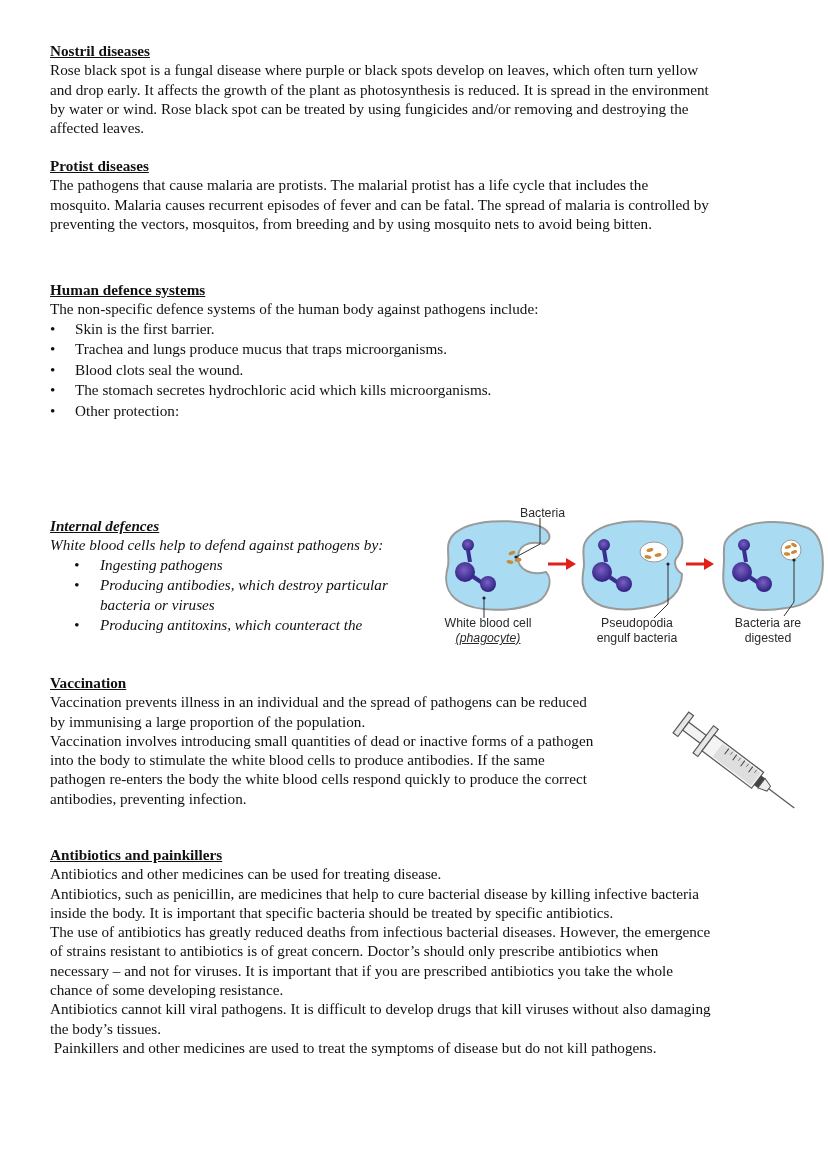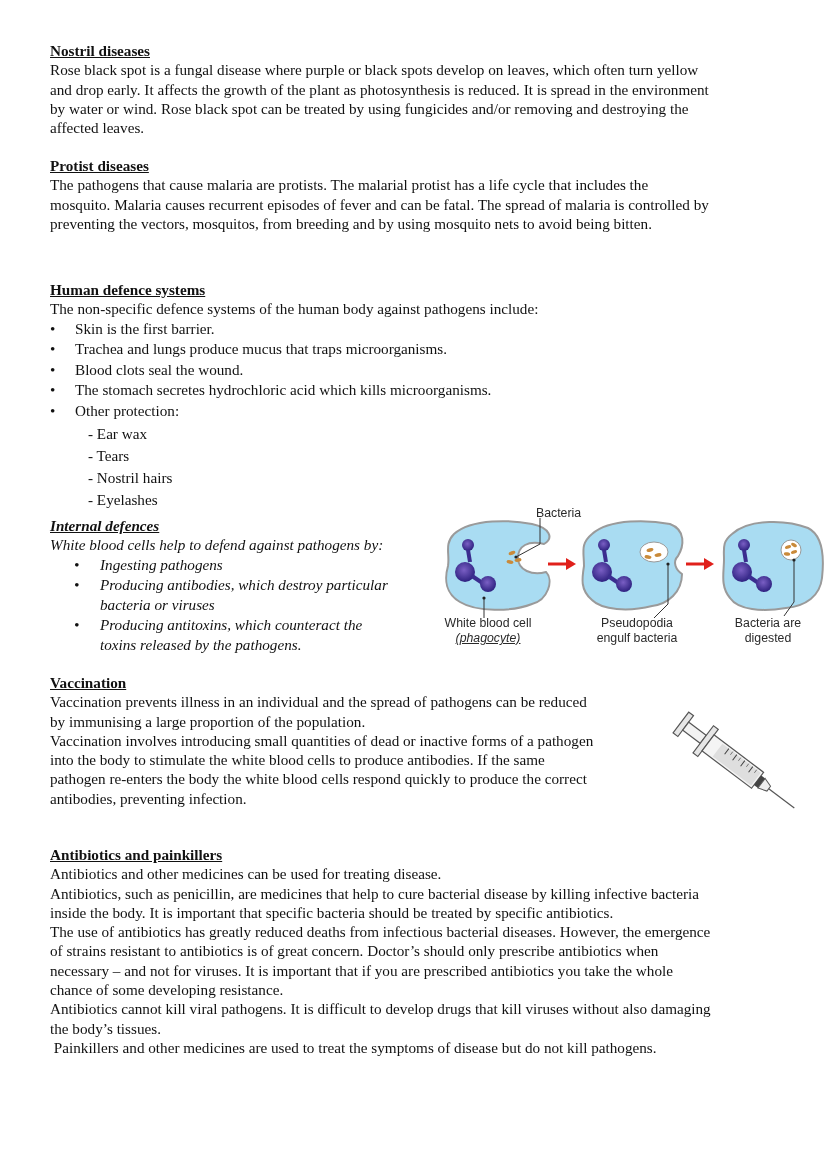--- a/index.html
+++ b/index.html
@@ -41,45 +41,38 @@
 <div class="abs" style="left:50px; top:280px; width:600px;">
   <span class="heading">Human defence systems</span>
   <span class="line">The non-specific defence systems of the human body against pathogens include:</span>
   <div style="line-height:20.6px;">
     <span class="bullet-row" style="padding-left:25px;"><span class="bullet">•</span><span>Skin is the first barrier.</span></span>
     <span class="bullet-row" style="padding-left:25px;"><span class="bullet">•</span><span>Trachea and lungs produce mucus that traps microorganisms.</span></span>
     <span class="bullet-row" style="padding-left:25px;"><span class="bullet">•</span><span>Blood clots seal the wound.</span></span>
     <span class="bullet-row" style="padding-left:25px;"><span class="bullet">•</span><span>The stomach secretes hydrochloric acid which kills microorganisms.</span></span>
     <span class="bullet-row" style="padding-left:25px;"><span class="bullet">•</span><span>Other protection:</span></span>
   </div>
-  <div style="padding-left:38px; line-height:22.3px; margin-top:1px;">
-    <span class="sub-row">- Ear wax</span>
-    <span class="sub-row">- Tears</span>
-    <span class="sub-row">- Nostril hairs</span>
-    <span class="sub-row">- Eyelashes</span>
-  </div>
 </div>
 
 <div class="abs" style="left:50px; top:516px; width:380px;font-style:italic;">
   <span class="heading">Internal defences</span>
   <span class="line">White blood cells help to defend against pathogens by:</span>
   <div style="padding-left:24px; line-height:20px;">
     <div class="bullet-row" style="padding-left:26px;">
       <span class="bullet">•</span>
       <span class="line">Ingesting pathogens</span>
     </div>
     <div class="bullet-row" style="padding-left:26px;">
       <span class="bullet">•</span>
       <span class="line">Producing antibodies, which destroy particular</span>
       <span class="line">bacteria or viruses</span>
     </div>
     <div class="bullet-row" style="padding-left:26px;">
       <span class="bullet">•</span>
       <span class="line">Producing antitoxins, which counteract the</span>
-      <span class="line">toxins released by the pathogens.</span>
     </div>
   </div>
 </div>
 
 <div class="abs" style="left:432px; top:500px; width:396px; height:160px;">
   <svg width="396" height="160" viewBox="0 0 396 160">
     <defs>
       <radialGradient id="nuc" cx="45%" cy="40%" r="60%">
         <stop offset="0%" stop-color="#7a5fc4"></stop>
         <stop offset="100%" stop-color="#2e2180"></stop>
@@ -132,21 +125,21 @@
       <path d="M316,76 L328,84" stroke="#3b2d8f" stroke-width="4"></path>
       <circle cx="332" cy="84" r="8" fill="url(#nuc)"></circle>
       <ellipse cx="356" cy="47" rx="3.2" ry="1.7" fill="#c98a3a" transform="rotate(-20 356 47)"></ellipse>
       <ellipse cx="362" cy="52" rx="3.2" ry="1.7" fill="#c98a3a" transform="rotate(-20 362 52)"></ellipse>
       <ellipse cx="355" cy="54" rx="3.2" ry="1.7" fill="#c98a3a" transform="rotate(10 355 54)"></ellipse>
       <ellipse cx="362" cy="45" rx="3.2" ry="1.7" fill="#c98a3a" transform="rotate(30 362 45)"></ellipse>
       <path d="M362,60 L362,102 L352,116" stroke="#333" stroke-width="1" fill="none"></path>
       <circle cx="362" cy="60" r="1.6" fill="#222"></circle>
     </g>
   </svg>
-  <span class="diagram-label" style="left:104px; top:6px;">Bacteria</span>
+  <span class="diagram-label" style="left:88px; top:6px;">Bacteria</span>
   <div class="diagram-label" style="left:4px; top:116px; width:104px;">
     <span>White blood cell</span><br>
     <i>(phagocyte)</i>
   </div>
   <div class="diagram-label" style="left:150px; top:116px; width:110px;">
     <span>Pseudopodia</span><br>
     <span>engulf bacteria</span>
   </div>
   <div class="diagram-label" style="left:294px; top:116px; width:84px;">
     <span>Bacteria are</span><br>

